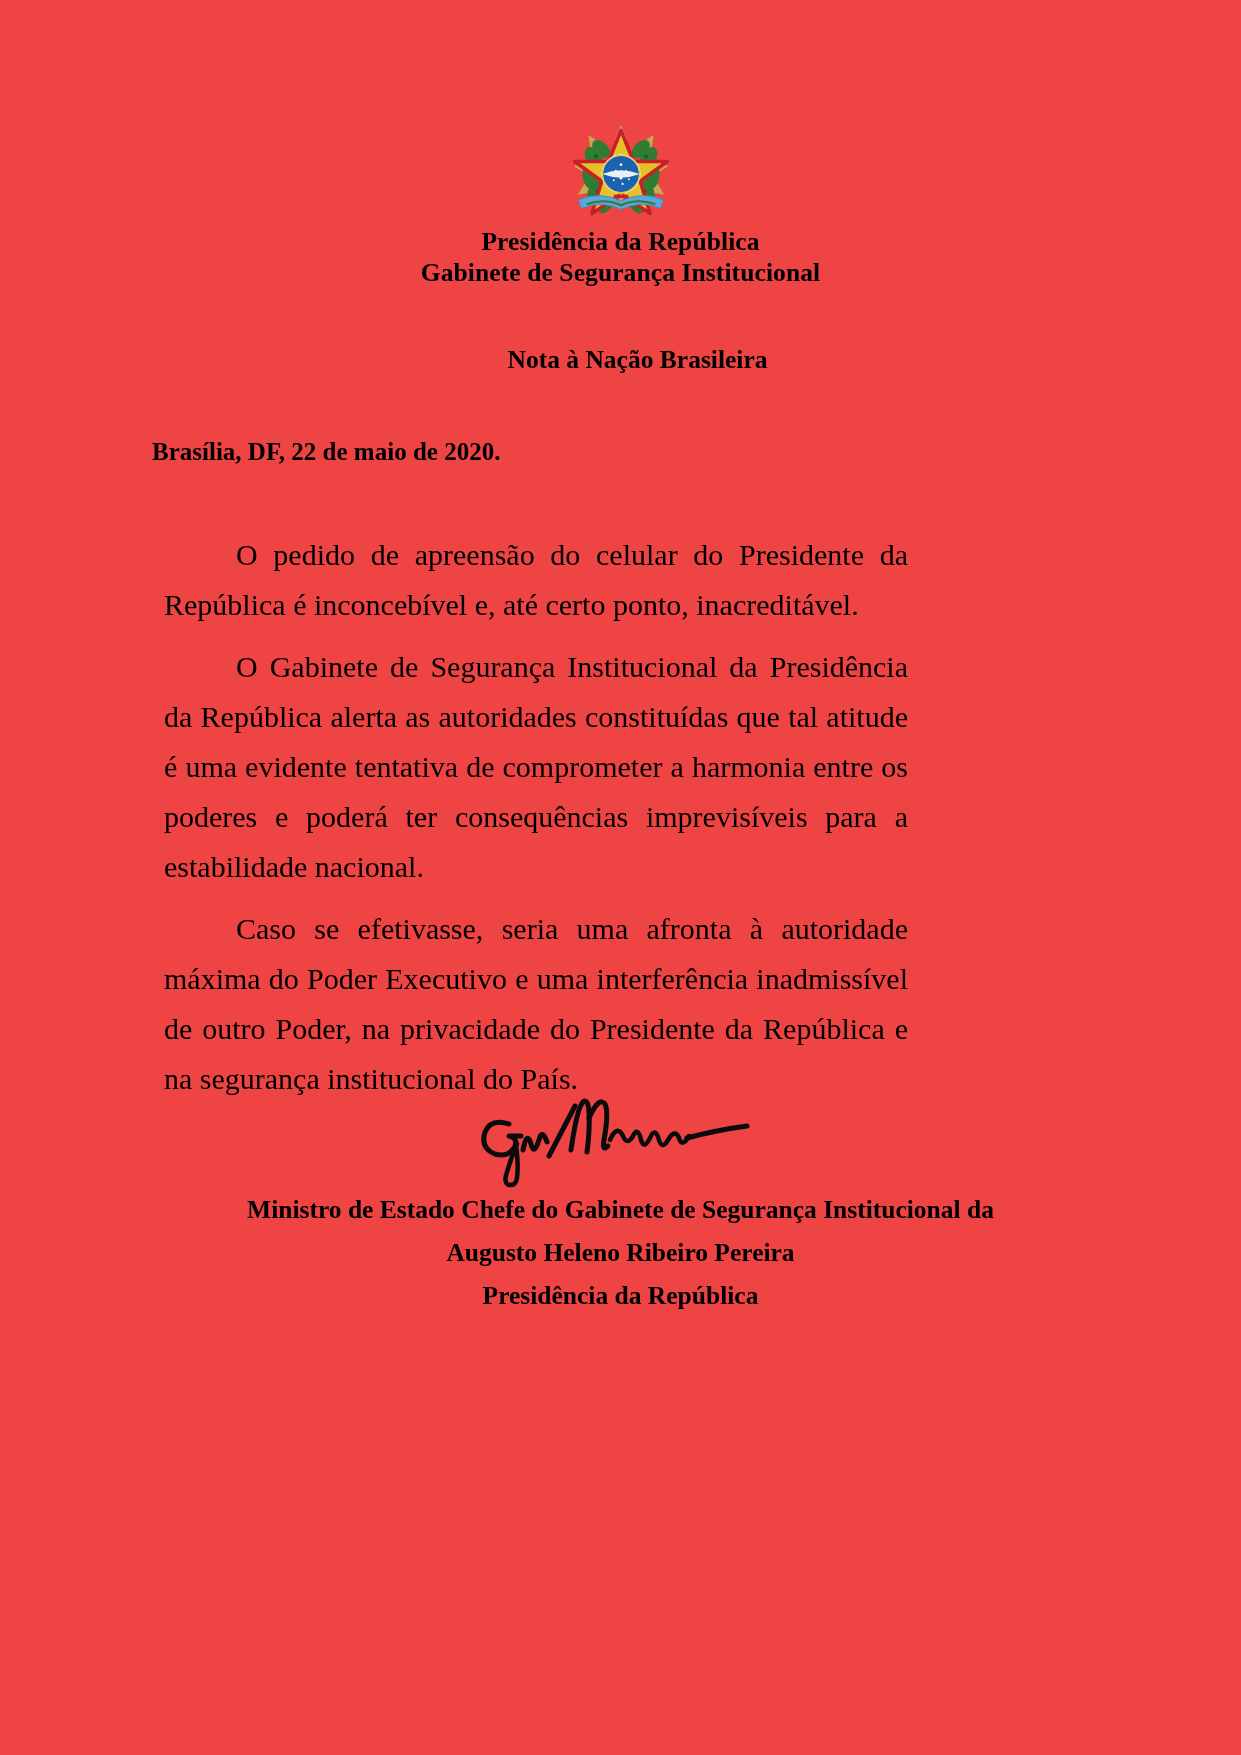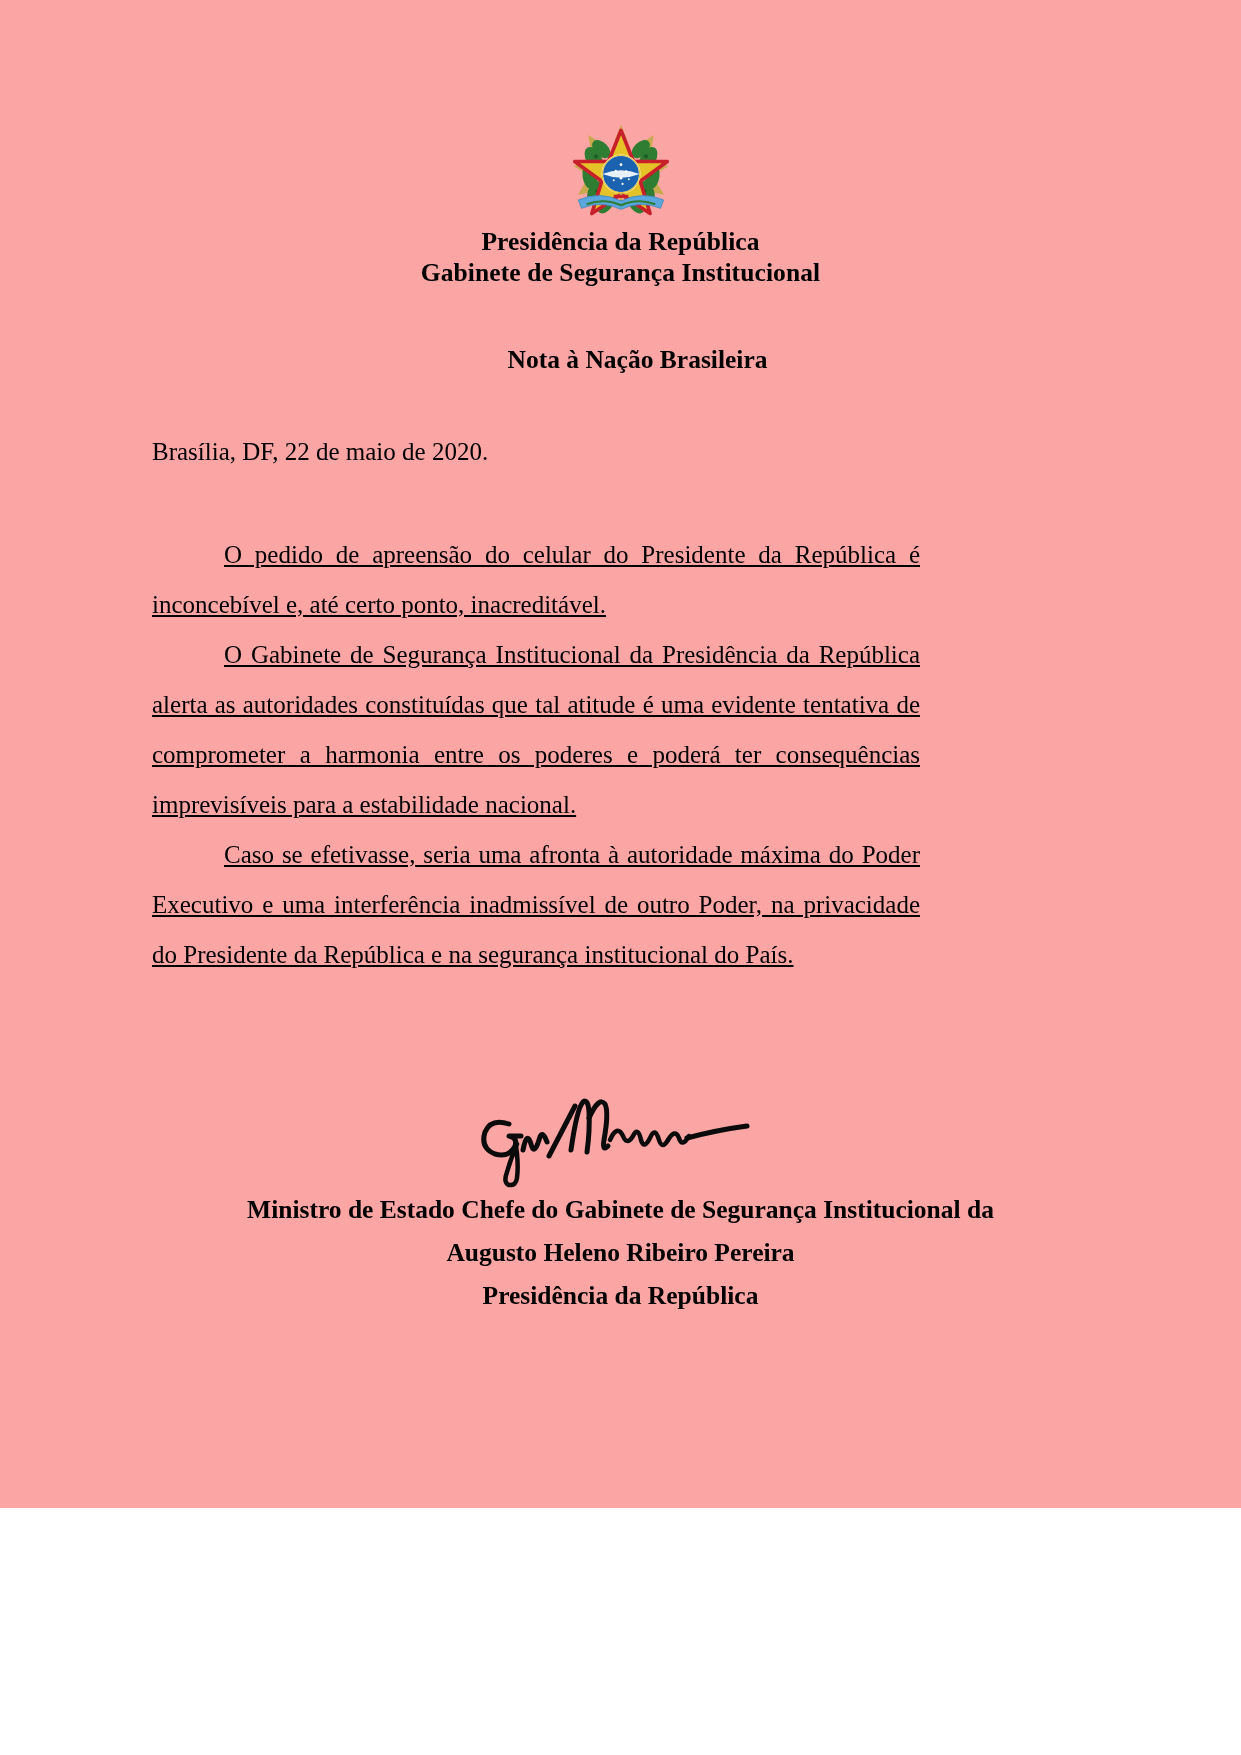--- a/index.html
+++ b/index.html
@@ -7,23 +7,23 @@
     padding: 0;
     background: #ffffff;
   }
   body {
     font-family: "Liberation Serif", "DejaVu Serif", serif;
     color: #000000;
   }
   .page {
     position: relative;
     width: 1241px;
-    height: 1508px;
+    height: 1755px;
     margin: 0 auto;
-    background: #fca5a5;
+    background: #ef4444;
     overflow: hidden;
     box-sizing: border-box;
   }
 
   
   .emblem-wrap {
     position: absolute;
     top: 122px;
     left: 0;
     width: 1241px;
@@ -67,32 +67,32 @@
     position: absolute;
     left: 152px;
     top: 432px;
     width: 768px;
   }
   .date-line {
     font-size: 25px;
     line-height: 40px;
     text-align: left;
     margin: 0 0 0 0;
+    font-weight: bold;
   }
   .para-stack {
     margin-top: 58px;
   }
   p.para {
-    margin: 0;
-    font-size: 25px;
+    margin: 12px;
+    font-size: 30px;
     line-height: 50px;
     text-align: justify;
     text-indent: 72px;
     hyphens: none;
-    text-decoration: underline;
   }
   p.para:last-child {
     text-align-last: left;
   }
 
   
   .signature-wrap {
     position: absolute;
     top: 1078px;
     left: 0;

